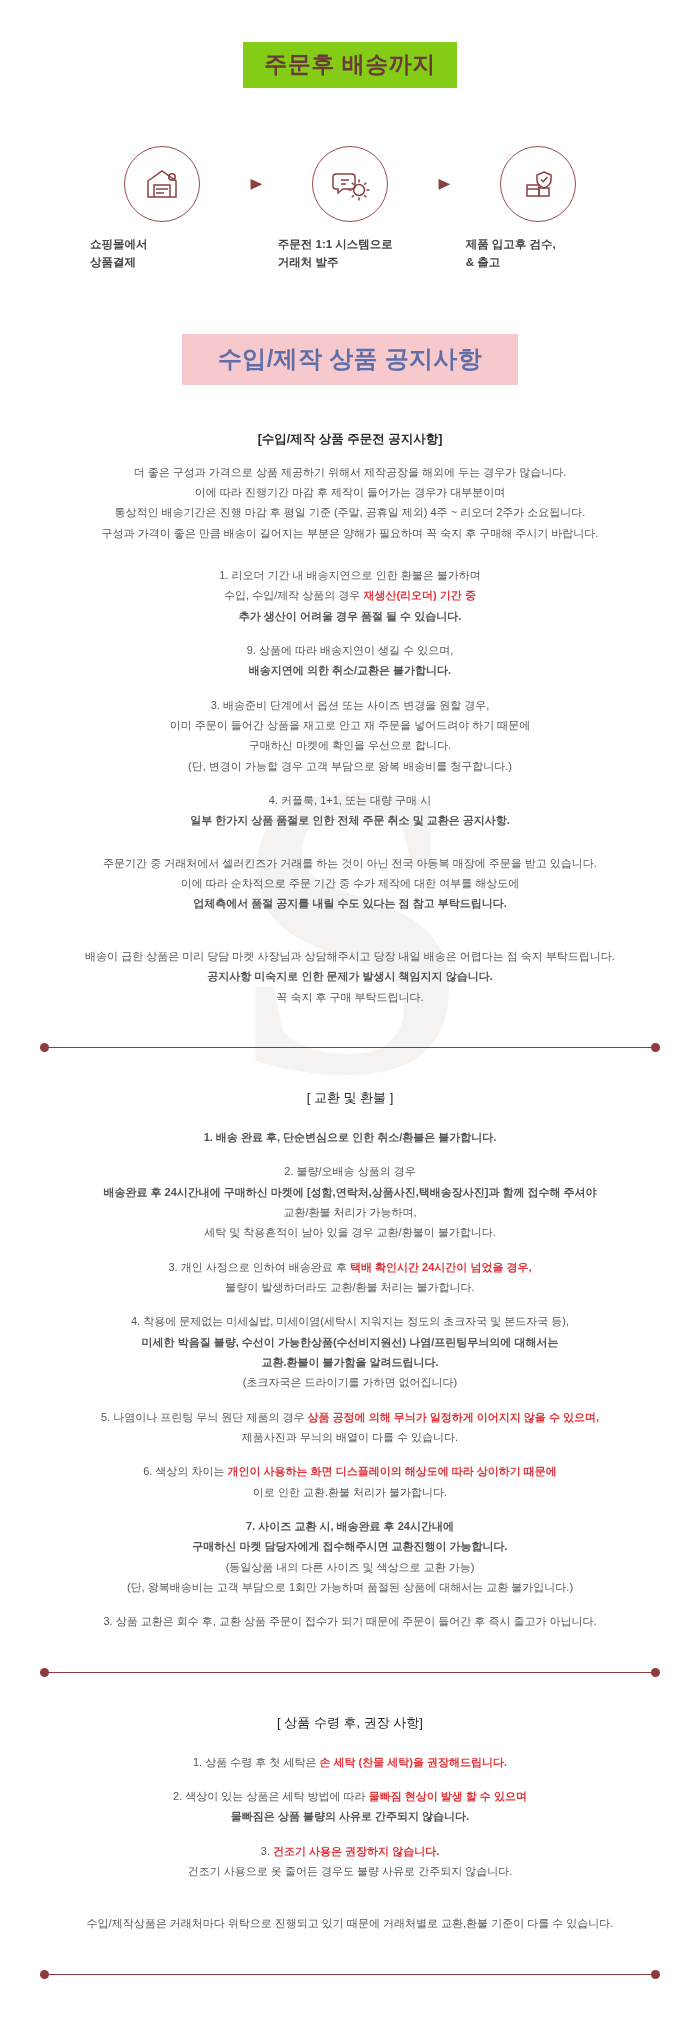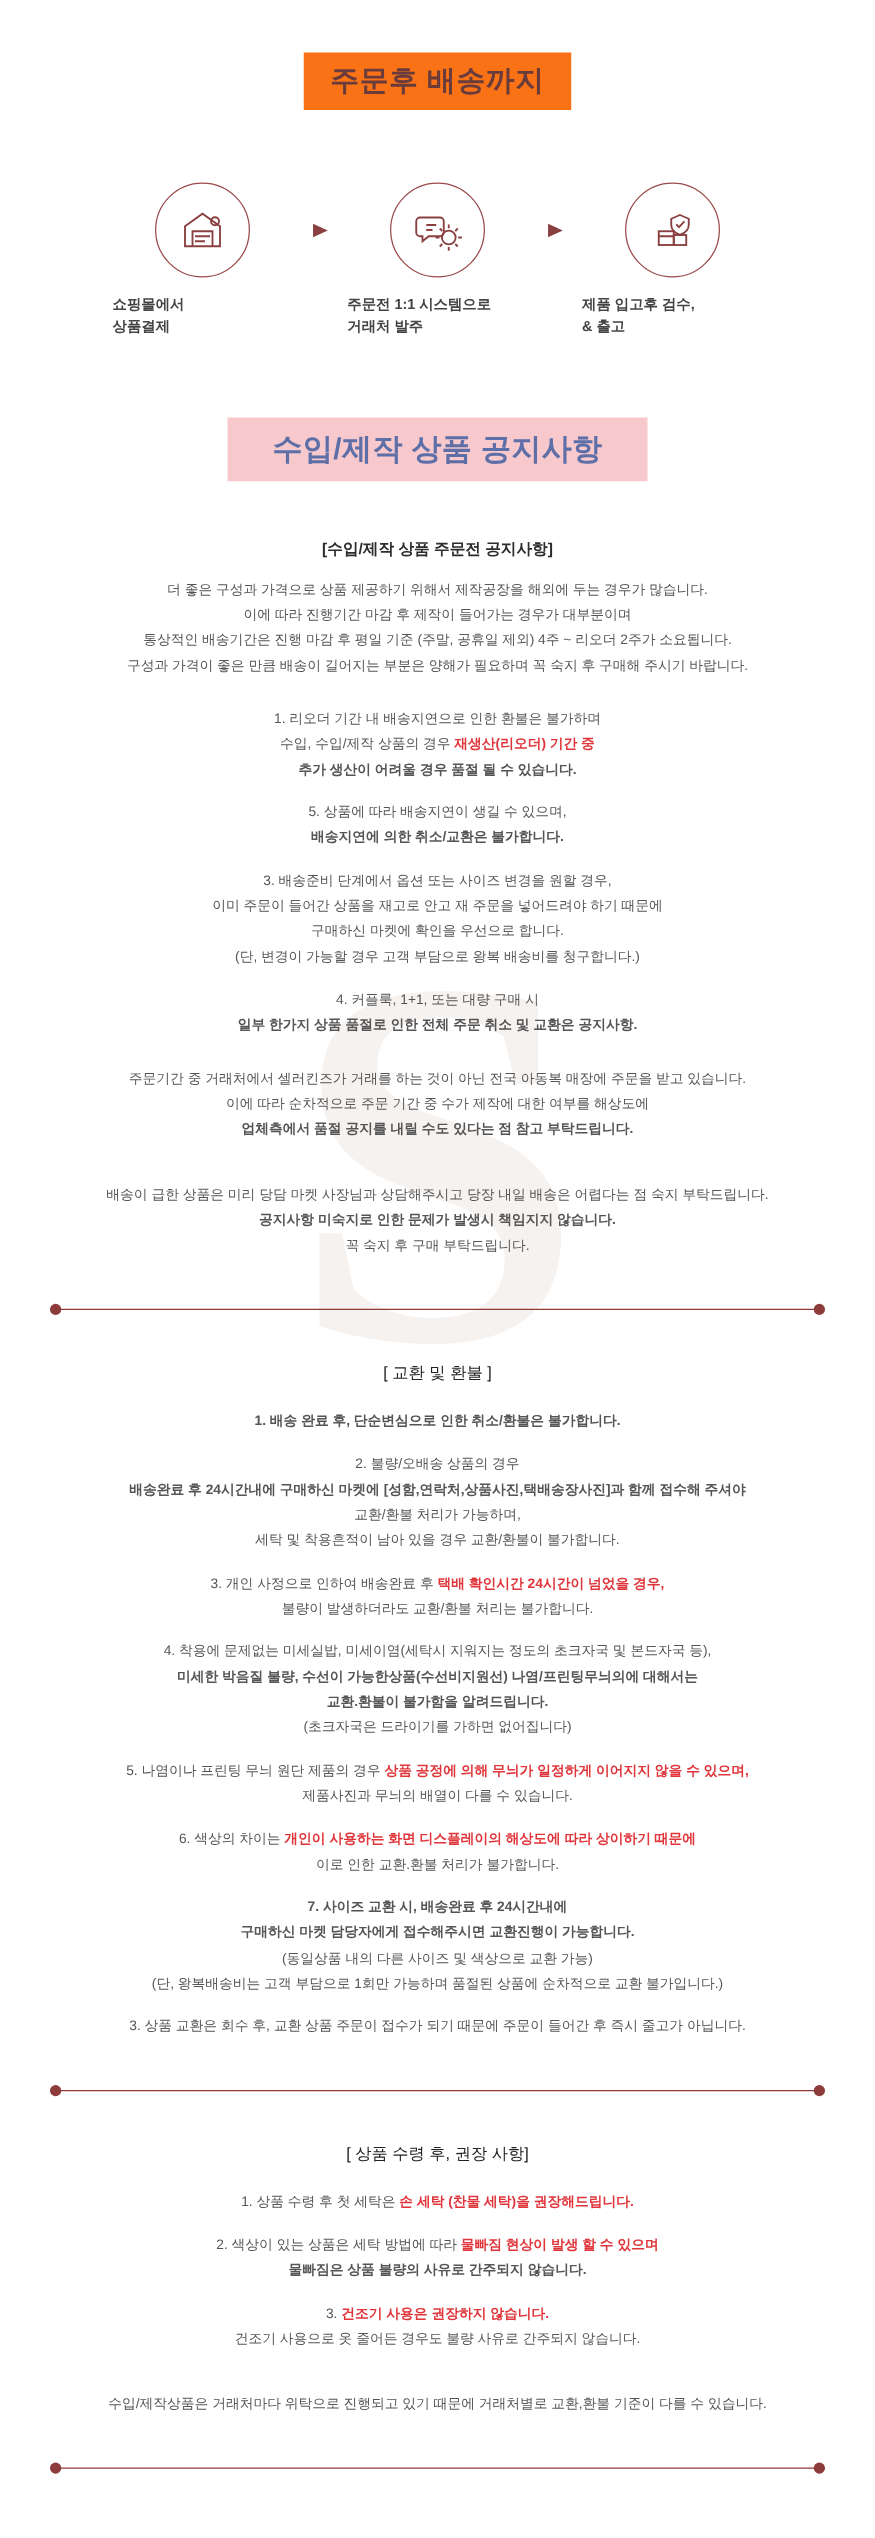--- a/index.html
+++ b/index.html
@@ -34,21 +34,21 @@
     z-index: 0;
     pointer-events: none;
     user-select: none;
   }
   .content { position: relative; z-index: 1; }
 
   
   .top-banner {
     margin: 42px auto 0;
     width: 214px;
-    background: #f97316;
+    background: #84cc16;
     text-align: center;
     padding: 7px 0 8px;
   }
   .top-banner h1 {
     margin: 0;
     font-size: 23px;
     font-weight: 700;
     color: #6a3b3b;
     letter-spacing: 0.5px;
   }
@@ -248,21 +248,21 @@
       <p class="line">구성과 가격이 좋은 만큼 배송이 길어지는 부분은 양해가 필요하며 꼭 숙지 후 구매해 주시기 바랍니다.</p>
 
       <div class="gap-m"></div>
 
       <p class="line">1. 리오더 기간 내 배송지연으로 인한 환불은 불가하며</p>
       <p class="line"><span>수입, 수입/제작 상품의 경우 </span><span class="red">재생산(리오더) 기간 중</span></p>
       <p class="line red">추가 생산이 어려울 경우 품절 될 수 있습니다.</p>
 
       <div class="gap-s"></div>
 
-      <p class="line">5. 상품에 따라 배송지연이 생길 수 있으며,</p>
+      <p class="line">9. 상품에 따라 배송지연이 생길 수 있으며,</p>
       <p class="line red">배송지연에 의한 취소/교환은 불가합니다.</p>
 
       <div class="gap-s"></div>
 
       <p class="line">3. 배송준비 단계에서 옵션 또는 사이즈 변경을 원할 경우,</p>
       <p class="line">이미 주문이 들어간 상품을 재고로 안고 재 주문을 넣어드려야 하기 때문에</p>
       <p class="line">구매하신 마켓에 확인을 우선으로 합니다.</p>
       <p class="line">(단, 변경이 가능할 경우 고객 부담으로 왕복 배송비를 청구합니다.)</p>
 
       <div class="gap-s"></div>
@@ -321,21 +321,21 @@
       <div class="gap-s"></div>
 
       <p class="line"><span>6. 색상의 차이는 </span><span class="red">개인이 사용하는 화면 디스플레이의 해상도에 따라 상이하기 때문에</span></p>
       <p class="line">이로 인한 교환.환불 처리가 불가합니다.</p>
 
       <div class="gap-s"></div>
 
       <p class="line red">7. 사이즈 교환 시, 배송완료 후 24시간내에</p>
       <p class="line red">구매하신 마켓 담당자에게 접수해주시면 교환진행이 가능합니다.</p>
       <p class="line">(동일상품 내의 다른 사이즈 및 색상으로 교환 가능)</p>
-      <p class="line">(단, 왕복배송비는 고객 부담으로 1회만 가능하며 품절된 상품에 순차적으로 교환 불가입니다.)</p>
+      <p class="line">(단, 왕복배송비는 고객 부담으로 1회만 가능하며 품절된 상품에 대해서는 교환 불가입니다.)</p>
 
       <div class="gap-s"></div>
 
       <p class="line">3. 상품 교환은 회수 후, 교환 상품 주문이 접수가 되기 때문에 주문이 들어간 후 즉시 줄고가 아닙니다.</p>
     </div>
 
     <div class="divider">
       <div class="dot left"></div>
       <div class="rule"></div>
       <div class="dot right"></div>

